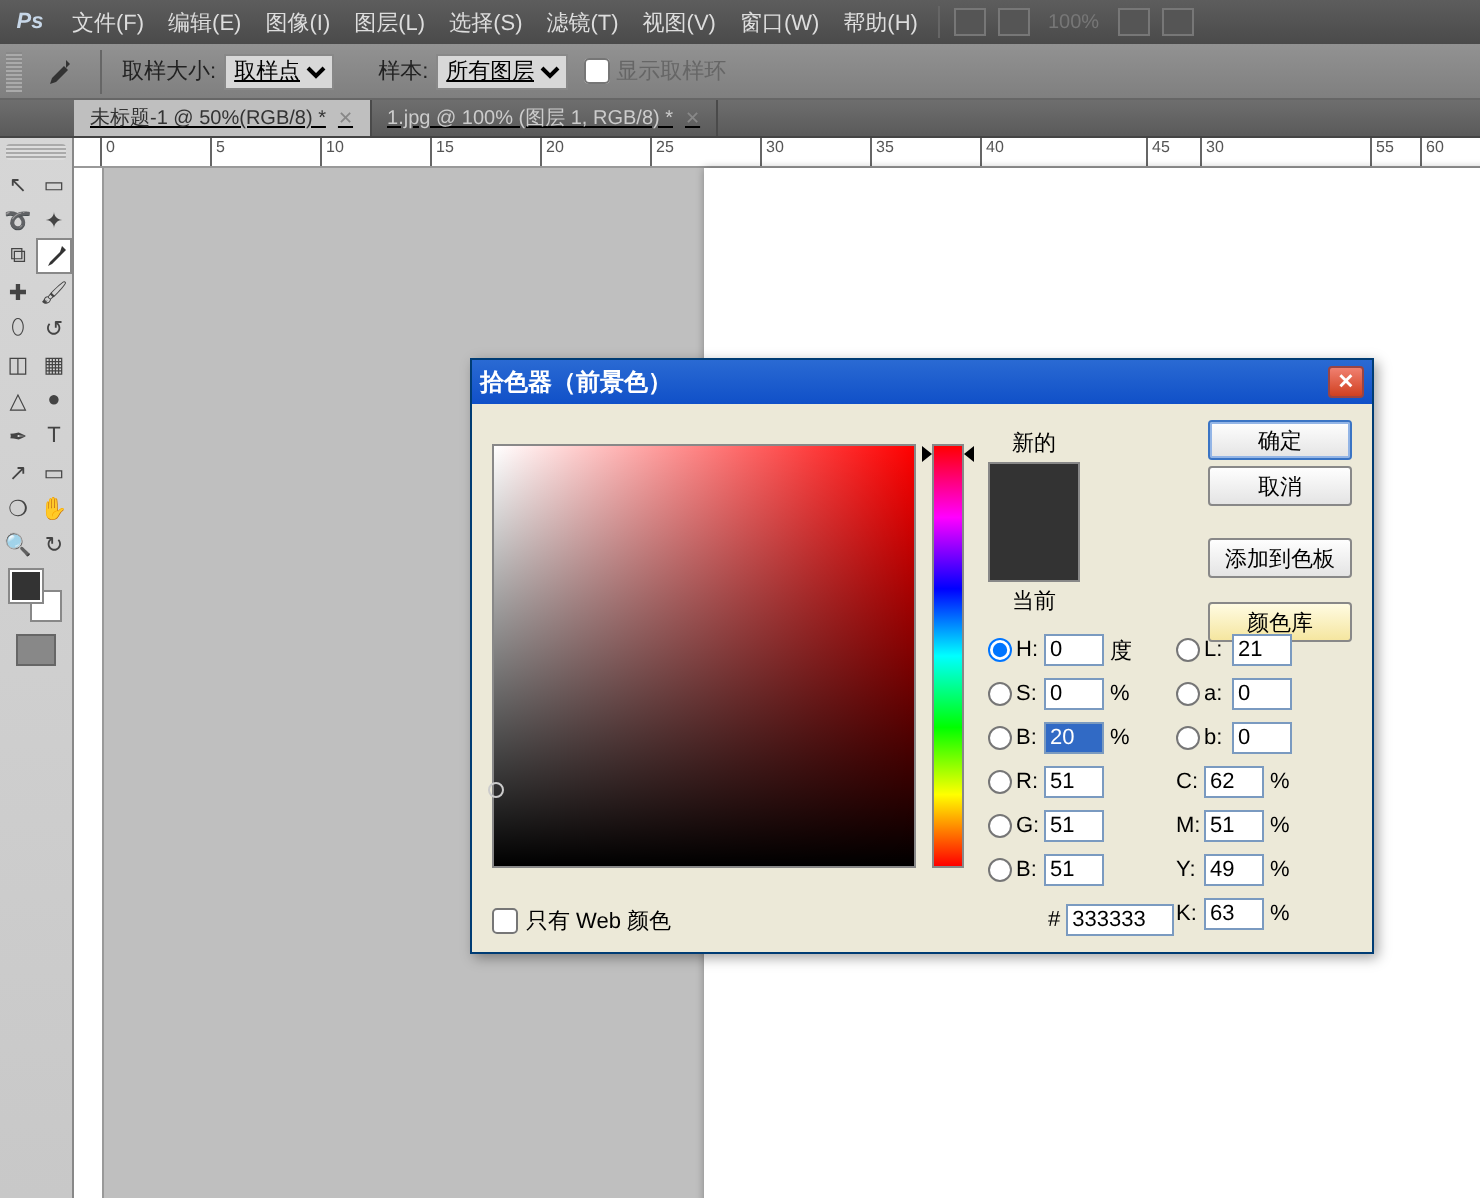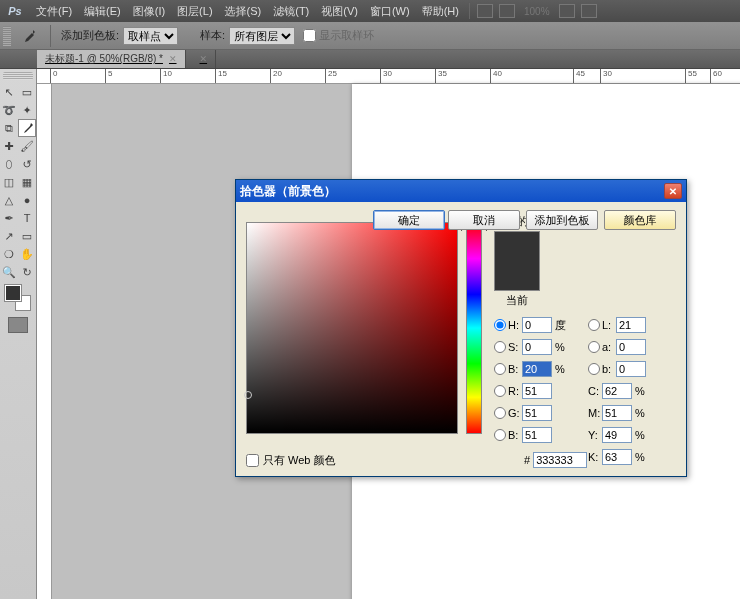--- a/index.html
+++ b/index.html
@@ -11,21 +11,21 @@
 .menubar .mi { padding:0 6px; cursor:pointer; }
 .menubar .sep { width:1px; height:16px; background:#666; margin:0 4px; }
 .menubar .tool-icon { width:16px; height:14px; margin:0 3px; display:inline-block; background:#555; border:1px solid #777; }
 .menubar .zoom { color:#777; font-size:10px; margin:0 6px; }
 
 
 .optbar { height:28px; background:linear-gradient(#929292,#7f7f7f); display:flex; align-items:center; font-size:11px; color:#222; border-bottom:1px solid #666; }
 .optbar .grip { width:8px; height:20px; margin:0 3px; background:repeating-linear-gradient(#888,#888 1px,#aaa 1px,#aaa 2px);}
 .optbar .eyedropper { width:22px; height:20px; margin:0 4px; display:flex; align-items:center; justify-content:center; }
 .optbar .label { margin:0 4px; }
-.optbar select { font-size:11px; height:18px; background:#d8d8d8; border:1px solid #888; }
+.optbar select { font-size:11px; height:18px; background:#d8d8d8; border:1px solid #888;text-decoration:underline; }
 .optbar .chk { margin-left:8px; display:flex; align-items:center; color:#666; }
 .optbar .chk input { margin-right:3px; }
 
 
 .tabbar { height:19px; background:linear-gradient(#6e6e6e,#5a5a5a); display:flex; align-items:stretch; font-size:10px; border-bottom:1px solid #444;text-decoration:underline; }
 .tabbar .indent { width:37px; }
 .tab { padding:2px 8px; color:#ccc; display:flex; align-items:center; border-right:1px solid #4a4a4a; cursor:pointer; }
 .tab.active { background:#bfbfbf; color:#333; }
 .tab .x { margin-left:6px; font-size:9px; color:#888; }
 
@@ -65,21 +65,21 @@
 .hue-ptr { position:absolute; left:-6px; right:-6px; height:6px; top:0; display:flex; justify-content:space-between;}
 .hue-ptr::before,.hue-ptr::after{content:"";width:0;height:0;border-top:4px solid transparent;border-bottom:4px solid transparent;}
 .hue-ptr::before{border-left:5px solid #000;}
 .hue-ptr::after{border-right:5px solid #000;}
 
 .preview { position:absolute; left:258px; top:12px; text-align:center;}
 .preview .lbl { font-size:11px; margin-bottom:2px;}
 .preview .sw { width:46px; height:60px; border:1px solid #888; background:#333;}
 .preview .lbl2 { margin-top:2px;}
 
-.btns { position:absolute; right:10px; top:8px; display:flex; flex-direction:row; gap:3px;}
+.btns { position:absolute; right:10px; top:8px; display:flex; flex-direction:column; gap:3px;}
 .btn { width:72px; height:20px; background:linear-gradient(#fefefe,#e4e4e4); border:1px solid #888; border-radius:2px; font-size:11px; cursor:pointer; display:flex; align-items:center; justify-content:center;}
 .btn.focus { border:1px solid #3a74c4; box-shadow:0 0 0 1px #93b5e6 inset;}
 .btn.lib { background:linear-gradient(#fffbe2,#f5e6a0); }
 
 .fields { position:absolute; left:258px; top:112px; right:10px; font-size:11px;}
 .row { display:flex; align-items:center; height:22px;}
 .col { display:flex; align-items:center; }
 .col1 { width:94px;}
 .col2 { width:82px;}
 .radio { width:12px; height:12px; margin-right:2px;}
@@ -121,37 +121,38 @@
 </div>
 
 <div class="optbar">
   <div class="grip"></div>
   <div class="eyedropper">
     <svg width="16" height="16">
         <path d="M12 2l2 2-2 2-1-1-6 6-1 3 3-1 6-6-1-1z" fill="#333"></path>
       </svg>
   </div>
   <span class="sep" style="width:1px;height:22px;background:#666;margin:0 6px;"></span>
-  <span class="label">添加到色板:</span>
+  <span class="label">取样大小:</span>
   <select><option>取样点</option></select>
   <span class="label" style="margin-left:22px;">样本:</span>
   <select><option>所有图层</option></select>
   <label class="chk">
     <input type="checkbox" style="">
     <span>显示取样环</span>
   </label>
 </div>
 
 <div class="tabbar">
   <div class="indent"></div>
   <div class="tab active">
     <span>未标题-1 @ 50%(RGB/8) *</span>
     <span class="x">✕</span>
   </div>
   <div class="tab">
+    <span>1.jpg @ 100% (图层 1, RGB/8) *</span>
     <span class="x">✕</span>
   </div>
 </div>
 
 <div class="toolbox">
   <div class="handle"></div>
   <div class="toolgrid">
     <div class="tbtn">↖</div>
     <div class="tbtn">▭</div>
     <div class="tbtn">➰</div>

